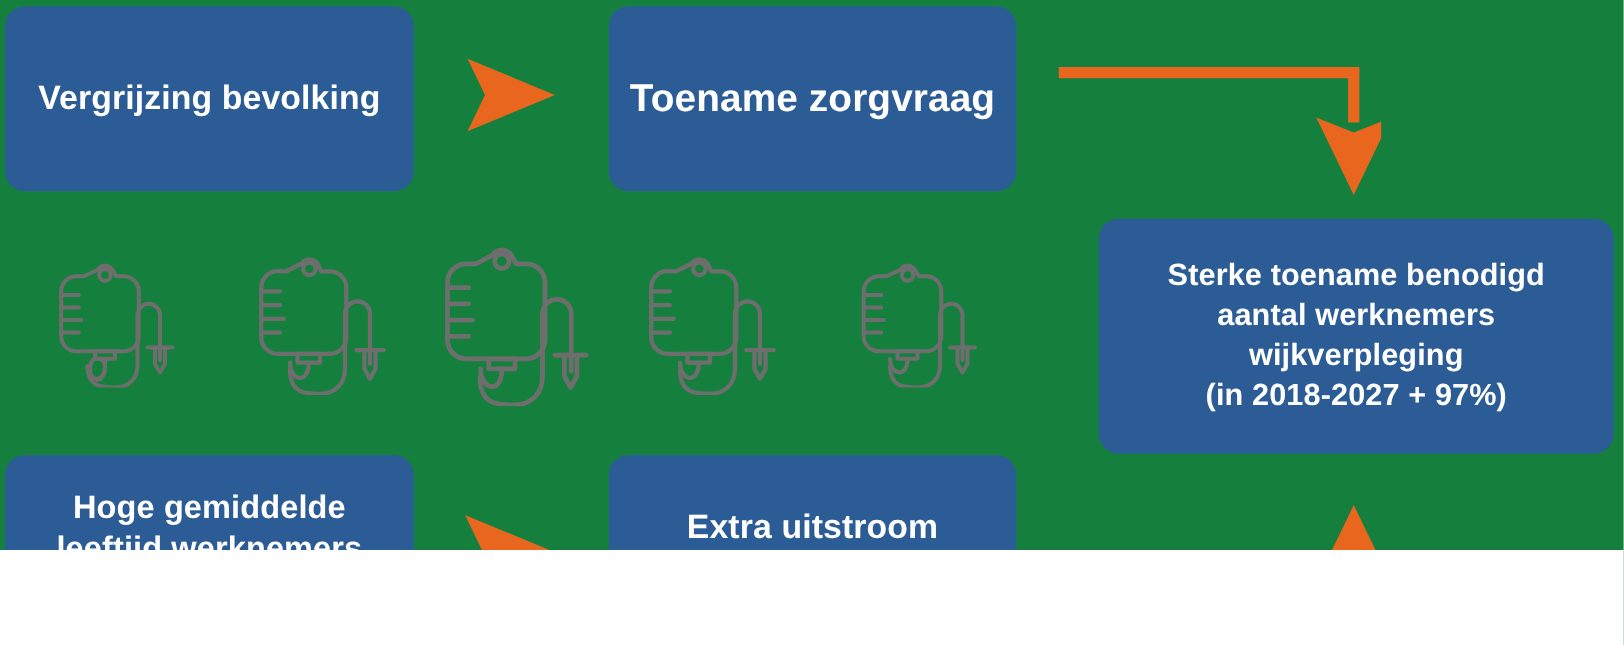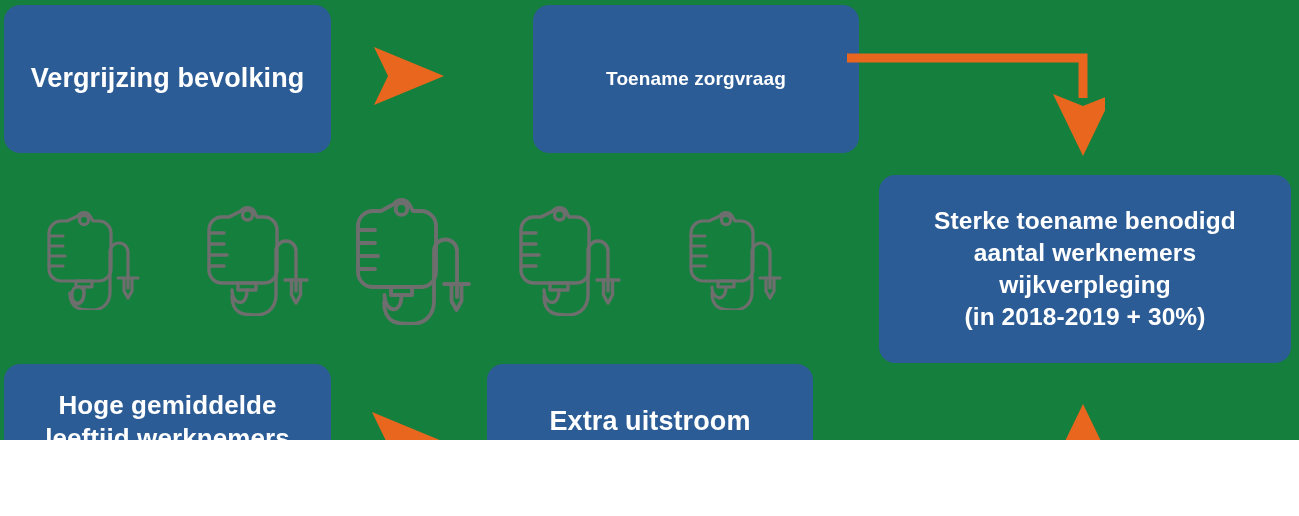--- a/index.html
+++ b/index.html
@@ -42,23 +42,22 @@
 
   #box-vergrijzing {
     left: 4px;  top: 5px;
     width: 327px; height: 148px;
     font-size: 27px;
     line-height: 1.18;
   }
   #box-zorgvraag {
     left: 487px; top: 5px;
     width: 326px; height: 148px;
-    font-size: 19px;
+    font-size: 31px;
     line-height: 1.18;
-    margin-left: 46px;
   }
   #box-leeftijd {
     left: 4px;  top: 364px;
     width: 327px; height: 150px;
     font-size: 26px;
     line-height: 1.28;
     align-items: center;
   }
   #box-pensioen {
     left: 487px; top: 364px;
@@ -118,21 +117,21 @@
 
   <div class="box" id="box-pensioen">
     <span class="txt">Extra uitstroom
 naar zorgvraag</span>
   </div>
 
   <div class="box" id="box-toename">
     <span class="txt">Sterke toename benodigd
 aantal werknemers
 wijkverpleging
-(in 2018-2019 + 30%)</span>
+(in 2018-2027 + 97%)</span>
   </div>
 
   <svg class="chevron" id="chevron-top" viewBox="0 0 74 62">
     <path d="M2 2 L72 31 L2 60 L16 31 Z" fill="#E8661E"></path>
   </svg>
 
   <svg class="chevron" id="chevron-bottom" viewBox="0 0 74 62">
     <path d="M2 2 L72 31 L2 60 L16 31 Z" fill="#E8661E"></path>
   </svg>
 

